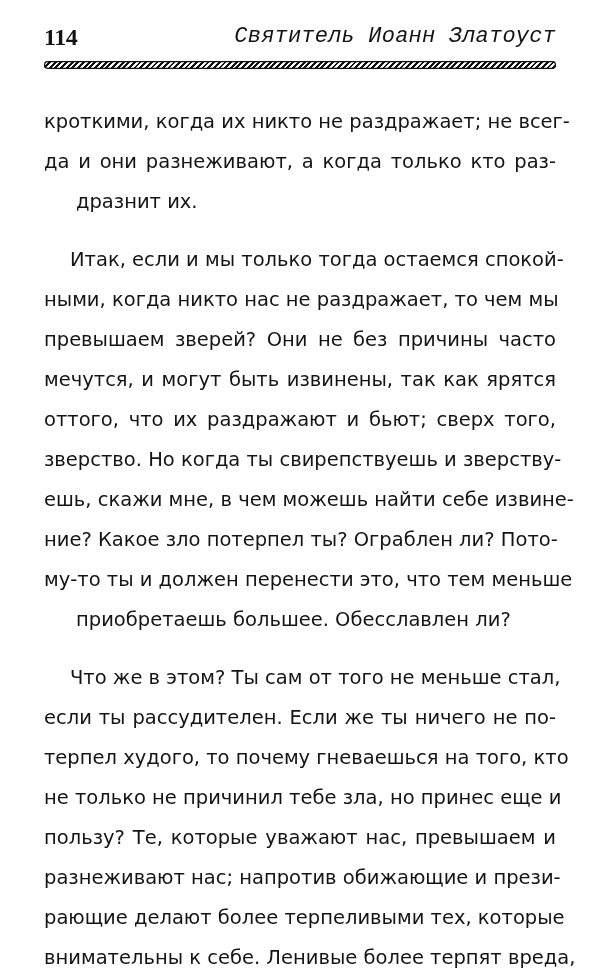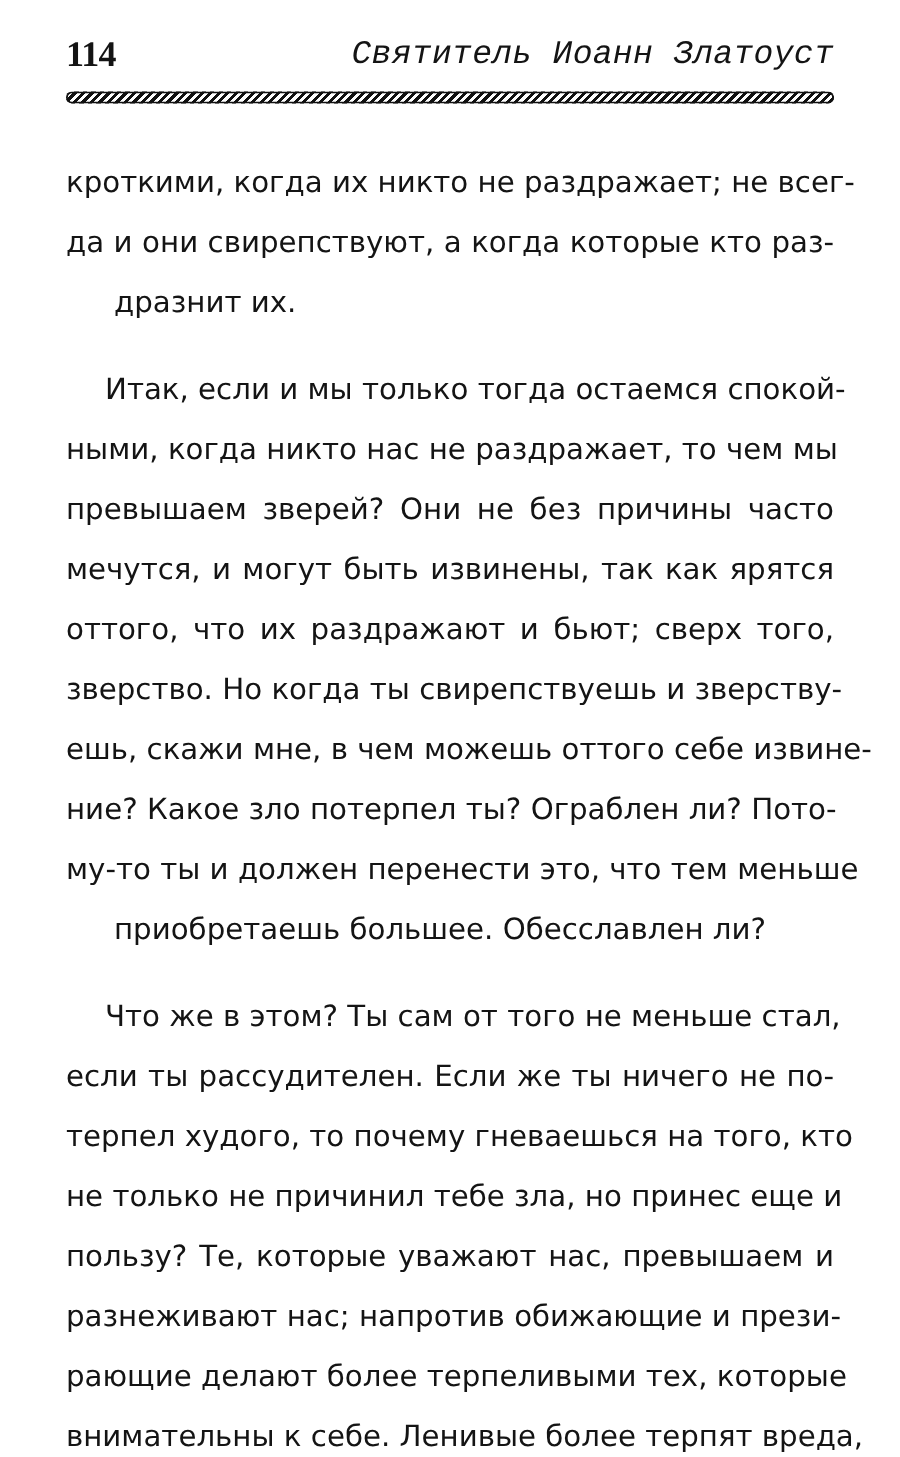--- a/index.html
+++ b/index.html
@@ -20,29 +20,29 @@
 <body>
 
 <div class="header">
   <span class="page-number">114</span>
   <span class="running-title">Святитель Иоанн Златоуст</span>
 </div>
 <div class="rule"></div>
 
 <div class="text">
   <span class="line">кроткими, когда их никто не раздражает; не всег-</span>
-  <span class="line">да и они свирепствуют, а когда которые кто раз-</span>
+  <span class="line">да и они разнеживают, а когда только кто раз-</span>
   <span class="line last">дразнит их.</span>
   <span class="line indent">Итак, если и мы только тогда остаемся спокой-</span>
   <span class="line">ными, когда никто нас не раздражает, то чем мы</span>
   <span class="line">превышаем зверей? Они не без причины часто</span>
   <span class="line">мечутся, и могут быть извинены, так как ярятся</span>
   <span class="line">оттого, что их раздражают и бьют; сверх того,</span>
   <span class="line">зверство. Но когда ты свирепствуешь и зверству-</span>
-  <span class="line">ешь, скажи мне, в чем можешь оттого себе извине-</span>
+  <span class="line">ешь, скажи мне, в чем можешь найти себе извине-</span>
   <span class="line">ние? Какое зло потерпел ты? Ограблен ли? Пото-</span>
   <span class="line">му-то ты и должен перенести это, что тем меньше</span>
   <span class="line last">приобретаешь большее. Обесславлен ли?</span>
   <span class="line indent">Что же в этом? Ты сам от того не меньше стал,</span>
   <span class="line">если ты рассудителен. Если же ты ничего не по-</span>
   <span class="line">терпел худого, то почему гневаешься на того, кто</span>
   <span class="line">не только не причинил тебе зла, но принес еще и</span>
   <span class="line">пользу? Те, которые уважают нас, превышаем и</span>
   <span class="line">разнеживают нас; напротив обижающие и прези-</span>
   <span class="line">рающие делают более терпеливыми тех, которые</span>

